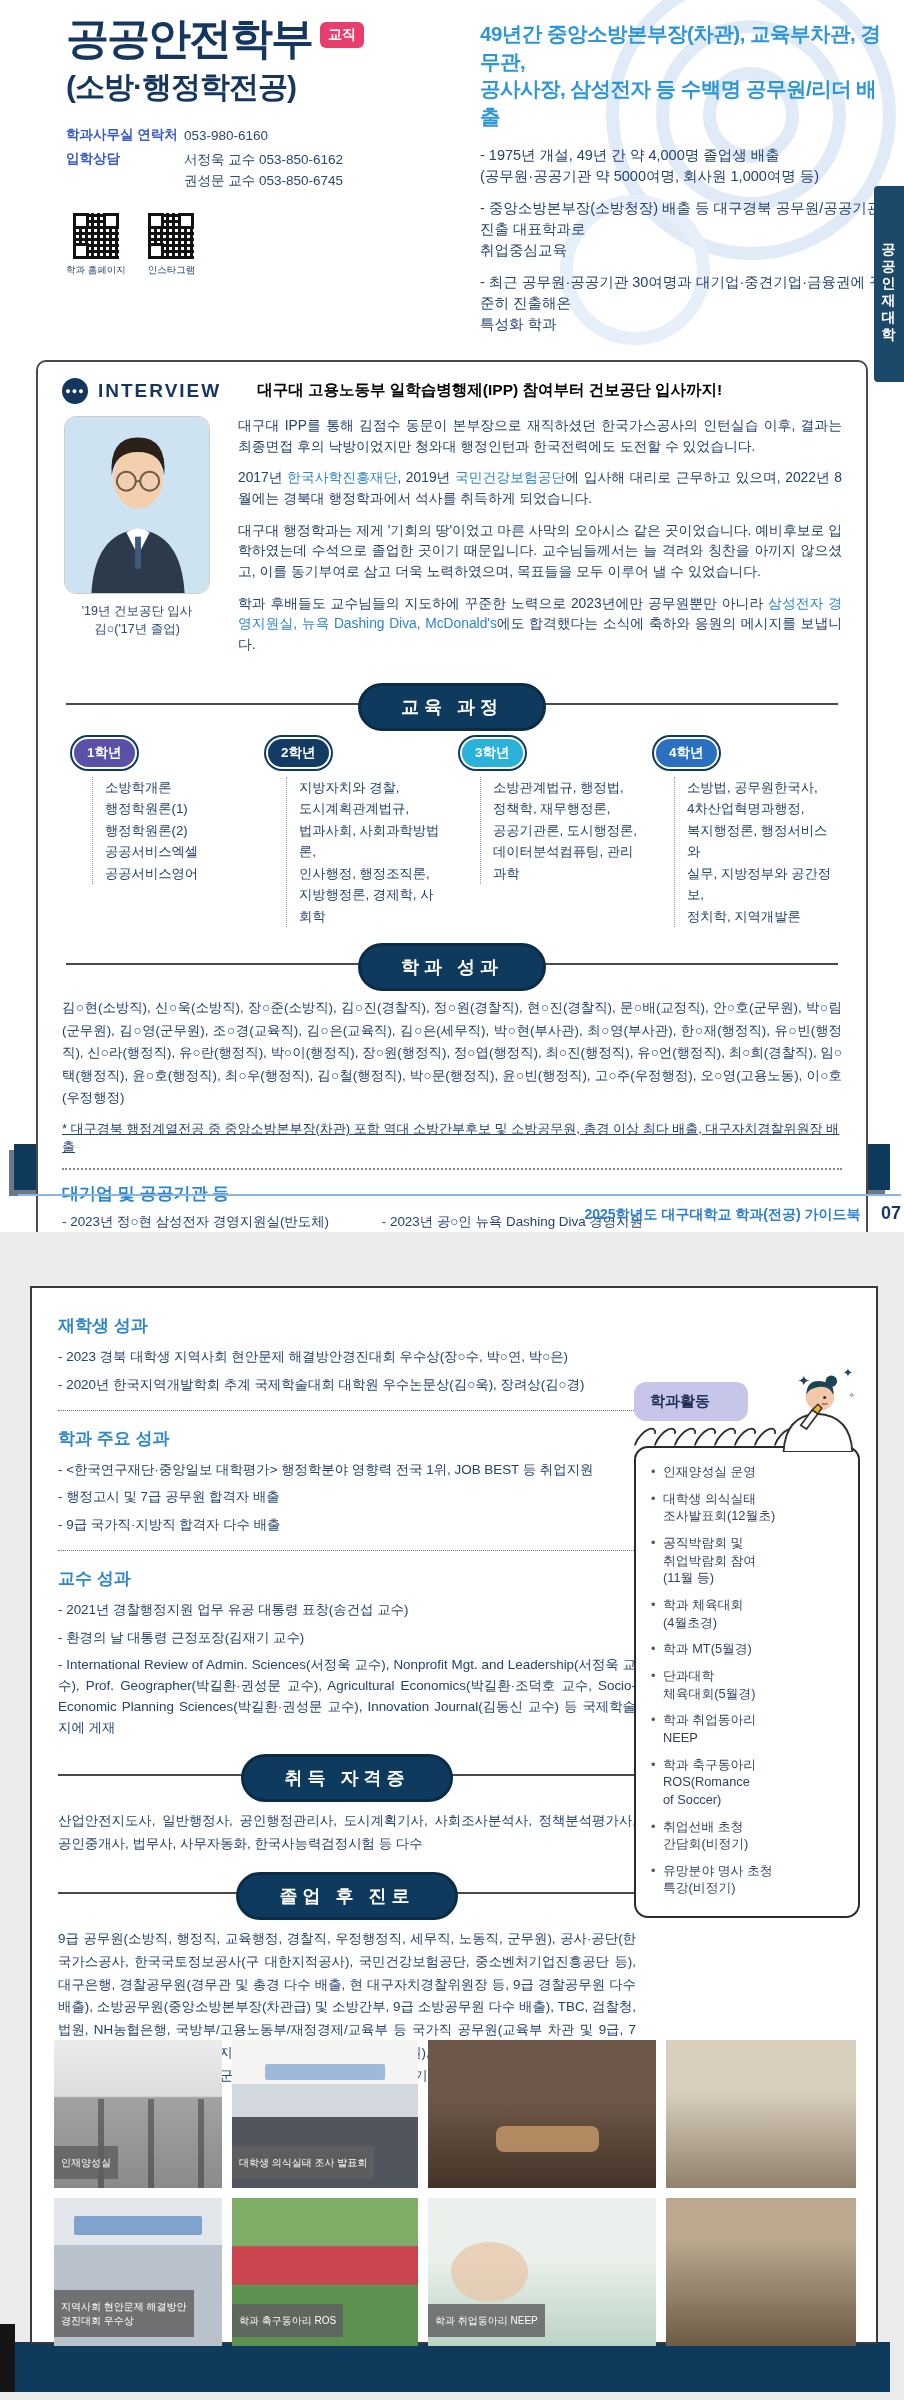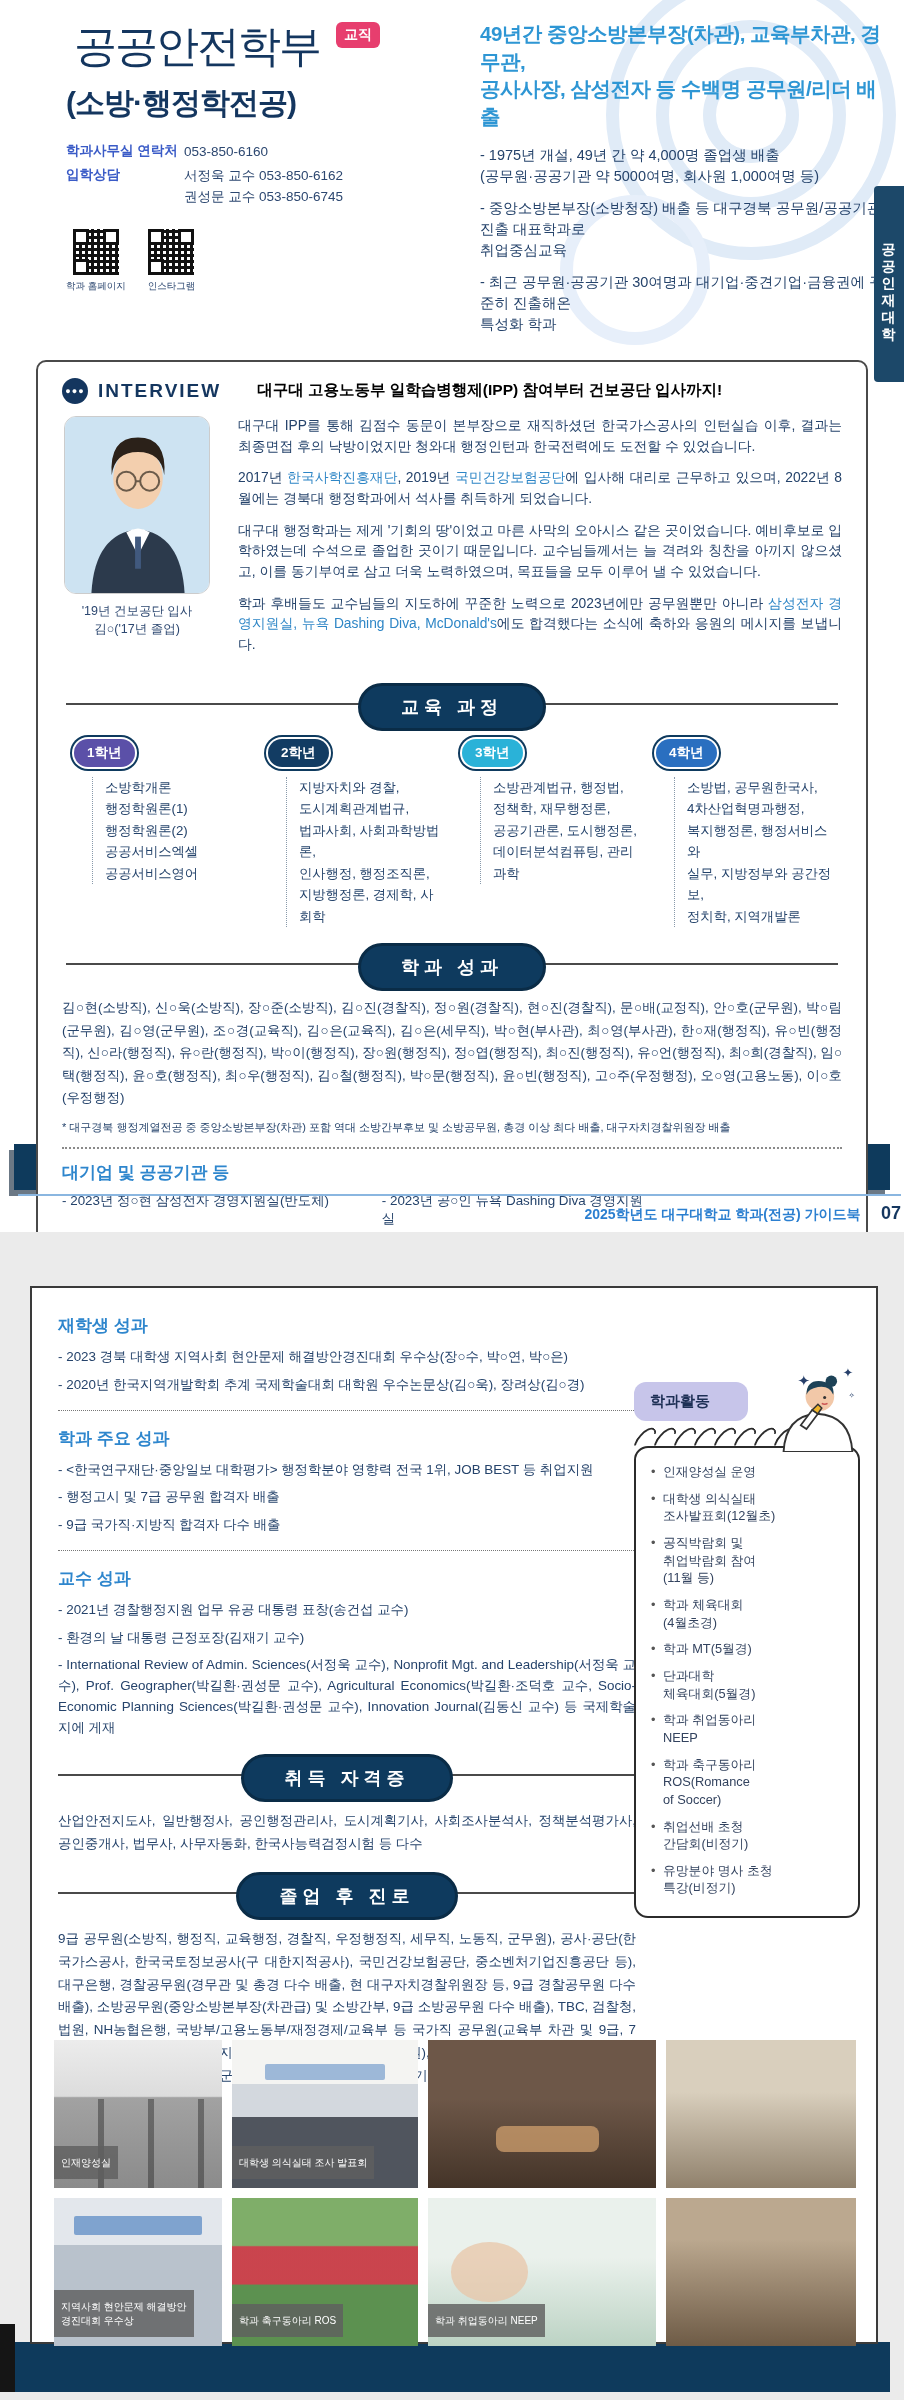--- a/index.html
+++ b/index.html
@@ -16,21 +16,21 @@
   .page1{position:absolute;top:0;left:0;width:904px;height:1232px;background:#fff;overflow:hidden;}
   .deco{position:absolute;border-radius:50%;border:13px solid #e0ebf7;z-index:0;}
   .deco.c1{width:290px;height:290px;left:606px;top:-30px;}
   .deco.c2{width:190px;height:190px;left:656px;top:20px;}
   .deco.c3{width:96px;height:96px;left:703px;top:67px;}
   .deco.c4{width:150px;height:150px;left:560px;top:195px;border-color:#e7effa;}
 
   .p1-header{position:relative;z-index:1;display:flex;padding:16px 14px 0 66px;gap:26px;}
   .title-block{width:388px;flex:0 0 auto;}
   .title-row{display:flex;align-items:flex-start;gap:8px;}
-  .dept-title{margin:8px;font-size:43px;font-weight:400;letter-spacing:-2px;color:#14365f;line-height:1.05;}
+  .dept-title{margin:0;font-size:43px;font-weight:700;letter-spacing:-2px;color:#14365f;line-height:1.05;}
   .badge{background:#e73e6e;color:#fff;font-size:14px;font-weight:bold;padding:4px 8px;border-radius:6px;margin-top:6px;white-space:nowrap;}
   .dept-sub{font-size:30px;font-weight:900;letter-spacing:-1px;color:#14365f;margin-top:6px;}
   .contact{margin-top:18px;font-size:13.5px;}
   .contact-row{display:flex;margin-bottom:4px;}
   .c-label{color:#3a5bc7;font-weight:bold;width:118px;flex:0 0 auto;}
   .c-val{color:#2c4770;white-space:pre-line;line-height:1.5;}
   .qr-row{display:flex;gap:22px;margin-top:22px;}
   .qr-fig{margin:0;text-align:center;}
   .qr{width:46px;height:46px;position:relative;margin:0 auto;
       background:repeating-linear-gradient(0deg,#111 0 3px,transparent 3px 6px),
@@ -67,21 +67,21 @@
   .curr{display:flex;padding:2px 2px 0 2px;}
   .curr-col{flex:1;padding:0 6px;}
   .yr{display:inline-block;color:#fff;font-weight:bold;font-size:13.5px;padding:5px 13px;border-radius:20px;
       margin-left:4px;box-shadow:0 0 0 2px #fff,0 0 0 4px #0e3a5e;}
   .y0{background:#5b50a8;} .y1{background:#123c63;} .y2{background:#2ab2d8;} .y3{background:#2a6fc0;}
   .curr-courses{border-left:1px dotted #8899aa;margin:10px 0 0 22px;padding-left:12px;
       font-size:13.3px;color:#24436b;line-height:1.62;white-space:pre-line;}
 
   .blue-h{margin:4px 0 8px 0;font-size:17px;font-weight:800;color:#2e86cd;}
   .names{margin:0;font-size:13.4px;line-height:1.68;color:#25436b;text-align:justify;}
-  .footnote{margin:10px 0 0 0;font-size:11px;color:#25436b;}
+  .footnote{margin:10px 0 0 0;font-size:13px;color:#25436b;text-decoration:underline;}
   hr.dotted{border:none;border-top:2px dotted #8a8a8a;margin:12px 0;}
   .corp-row{display:flex;margin-bottom:6px;font-size:13.4px;color:#25436b;}
   .corp-row .corp-item:nth-child(1){width:41%;}
   .corp-row .corp-item:nth-child(2){width:34%;}
   .corp-row .corp-item:nth-child(3){width:25%;}
 
   .bar1{position:absolute;left:14px;right:14px;top:1144px;height:46px;background:#0e3a5c;z-index:1;
       box-shadow:-5px 6px 0 rgba(9,30,51,0.6);}
   .p1-footer{position:absolute;left:18px;right:3px;top:1194px;border-top:2px solid #8ab6e0;
       padding-top:7px;text-align:right;z-index:2;}
@@ -154,21 +154,21 @@
     <header class="p1-header" data-interactable="false">
       <div class="title-block" data-interactable="false">
         <div class="title-row">
           <h1 class="dept-title" data-interactable="false">공공안전학부</h1>
           <span class="badge" data-interactable="false">교직</span>
         </div>
         <div class="dept-sub" data-interactable="false">(소방·행정학전공)</div>
         <div class="contact" data-interactable="false">
           <div class="contact-row">
             <span class="c-label" data-interactable="false">학과사무실 연락처</span>
-            <span class="c-val" data-interactable="false">053-850-6160</span>
+            <span class="c-val" data-interactable="false">053-980-6160</span>
           </div>
           <div class="contact-row">
             <span class="c-label" data-interactable="false">입학상담</span>
             <span class="c-val" data-interactable="false">서정욱 교수 053-850-6162
 권성문 교수 053-850-6745</span>
           </div>
         </div>
         <div class="qr-row" data-interactable="false">
           <figure class="qr-fig" data-interactable="false">
             <div class="qr" data-interactable="false">

